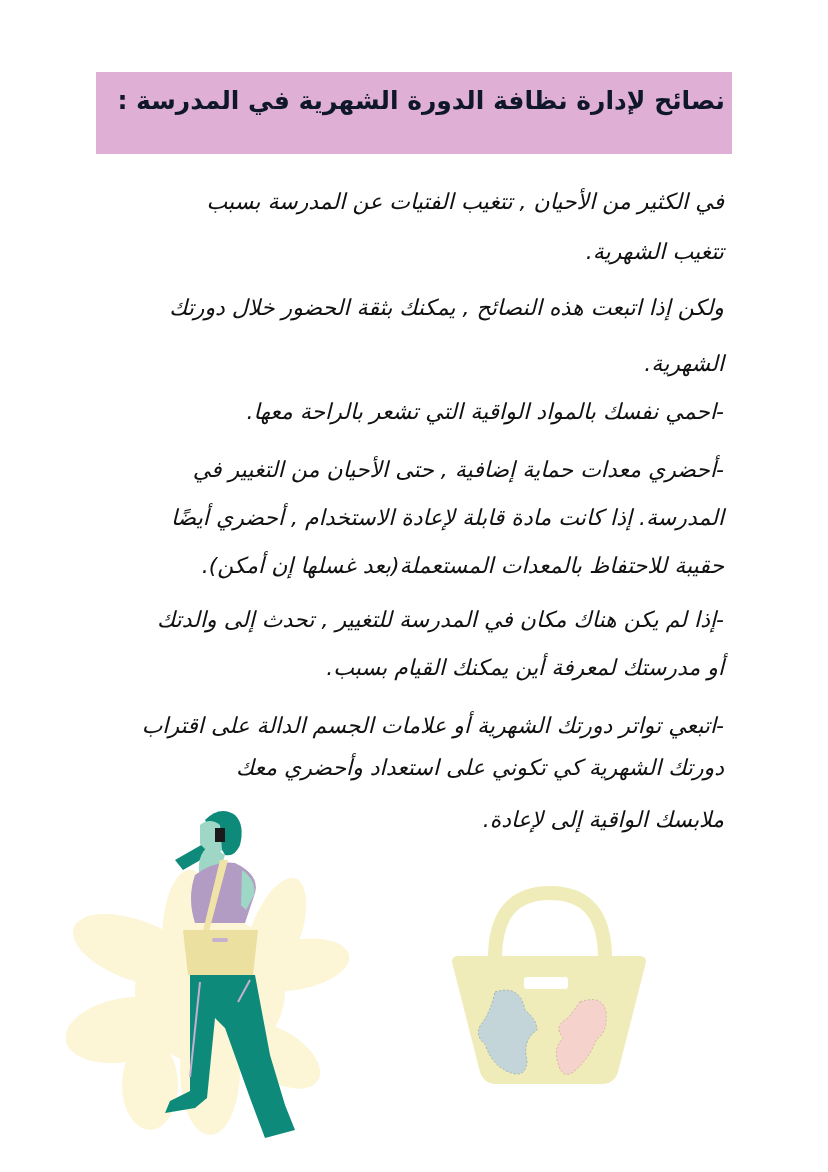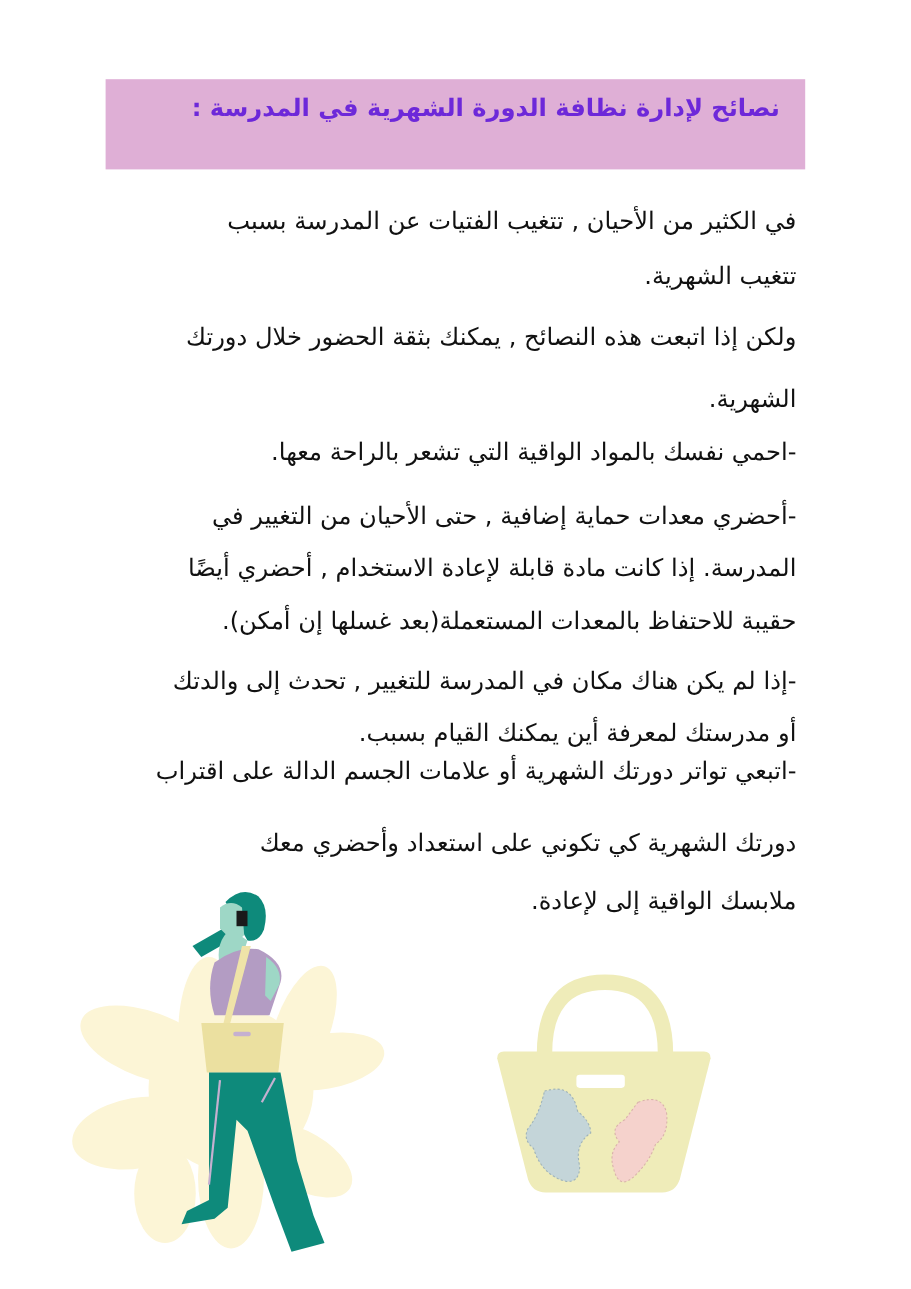--- a/index.html
+++ b/index.html
@@ -2,52 +2,52 @@
 <html><head>
   <meta charset="utf-8">
   <style>
     html, body { margin: 0; padding: 0; background: #ffffff; }
     body { width: 828px; height: 1172px; position: relative; overflow: hidden; font-family: "DejaVu Sans", sans-serif; color: #111; }
     .title-banner {
       position: absolute; left: 96px; top: 72px; width: 636px; height: 82px;
       background: #dfafd6;
     }
     .title-text {
-      position: absolute; right: 23px; top: 14px;
-      direction: rtl; color: #6d28d9; font-weight: bold; font-size: 22px;
+      position: absolute; right: 7px; top: 14px;
+      direction: rtl; color: #0f172a; font-weight: bold; font-size: 25px;
       white-space: nowrap;
       font-family: "DejaVu Sans", sans-serif;
     }
     .body-text {
       position: absolute; right: 104px; left: 80px; top: 180px;
       direction: rtl; text-align: right; font-size: 22px; color: #111;
       font-family: "DejaVu Sans", sans-serif;
     }
-    .line { position: absolute; right: 0; white-space: nowrap; line-height: 40px; }
+    .line { position: absolute; right: 0; white-space: nowrap; line-height: 40px; font-style: italic; }
     .illus { position: absolute; }
   </style>
 </head>
 <body>
 
 <div class="title-banner">
   <div class="title-text">نصائح لإدارة نظافة الدورة الشهرية في المدرسة :</div>
 </div>
 
 <div class="body-text">
   <div class="line" style="top:2px">في الكثير من الأحيان , تتغيب الفتيات عن المدرسة بسبب</div>
   <div class="line" style="top:52px">تتغيب الشهرية.</div>
   <div class="line" style="top:108px">ولكن إذا اتبعت هذه النصائح , يمكنك بثقة الحضور خلال دورتك</div>
   <div class="line" style="top:164px">الشهرية.</div>
   <div class="line" style="top:212px">-احمي نفسك بالمواد الواقية التي تشعر بالراحة معها.</div>
   <div class="line" style="top:270px">-أحضري معدات حماية إضافية , حتى الأحيان من التغيير في</div>
   <div class="line" style="top:318px">المدرسة. إذا كانت مادة قابلة لإعادة الاستخدام , أحضري أيضًا</div>
   <div class="line" style="top:366px">حقيبة للاحتفاظ بالمعدات المستعملة(بعد غسلها إن أمكن).</div>
   <div class="line" style="top:420px">-إذا لم يكن هناك مكان في المدرسة للتغيير , تحدث إلى والدتك</div>
   <div class="line" style="top:468px">أو مدرستك لمعرفة أين يمكنك القيام بسبب.</div>
-  <div class="line" style="top:502px">-اتبعي تواتر دورتك الشهرية أو علامات الجسم الدالة على اقتراب</div>
+  <div class="line" style="top:526px">-اتبعي تواتر دورتك الشهرية أو علامات الجسم الدالة على اقتراب</div>
   <div class="line" style="top:568px">دورتك الشهرية كي تكوني على استعداد وأحضري معك</div>
   <div class="line" style="top:620px">ملابسك الواقية إلى لإعادة.</div>
 </div>
 
 <svg class="illus" style="left:60px; top:800px" width="320" height="340" viewBox="0 0 320 340">
   <g fill="#fcf5d6">
     <ellipse cx="130" cy="140" rx="28" ry="70"></ellipse>
     <ellipse cx="75" cy="150" rx="65" ry="30" transform="rotate(20 75 150)"></ellipse>
     <ellipse cx="215" cy="135" rx="25" ry="60" transform="rotate(20 215 135)"></ellipse>
     <ellipse cx="235" cy="165" rx="55" ry="25" transform="rotate(-10 235 165)"></ellipse>

